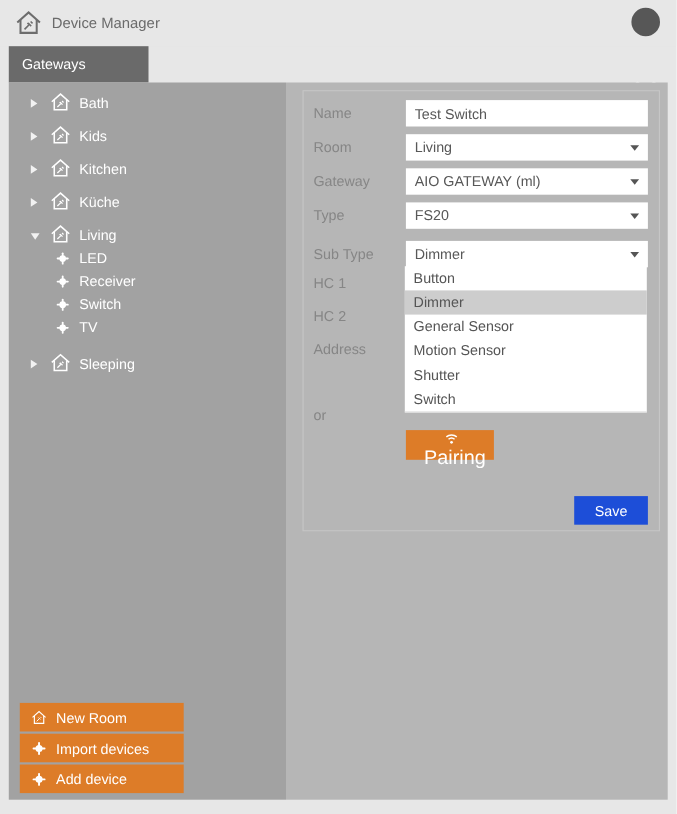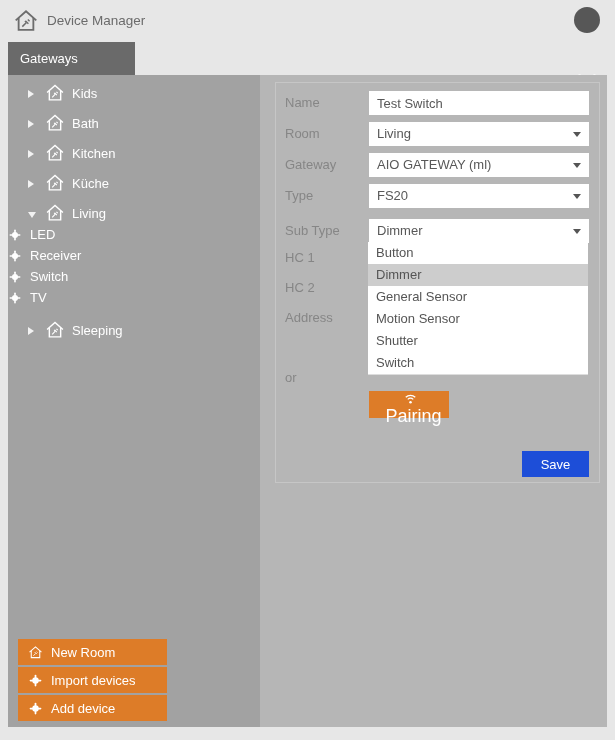--- a/index.html
+++ b/index.html
@@ -18,21 +18,21 @@
   .tabs { position:absolute; left:8px; top:42px; height:33px; display:flex; }
   .tab { height:33px; line-height:33px; padding-left:12px; color:#fff; cursor:pointer; }
   .tab-devices { width:125px; background:#a2a2a2; }
   .tab-gateways { width:127px; background:#6a6a6a; }
 
   
   .sidebar { position:absolute; left:8px; top:75px; width:252px; height:652px; background:#a2a2a2; }
   .tree { padding-top:3px; color:#fff; }
   .tree-row { display:flex; align-items:center; cursor:pointer; }
   .tree-row.room { height:30px; padding-left:20px; }
-  .tree-row.device { height:21px; }
+  .tree-row.device { height:21px; padding-left:42px; }
   .device-group { margin-top:-4px; margin-bottom:7px; }
   .caret { width:10px; display:inline-block; }
   .caret i { display:inline-block; width:0; height:0; }
   .caret.right i { border-left:6px solid #f2f2f2; border-top:4.5px solid transparent; border-bottom:4.5px solid transparent; }
   .caret.down i { border-top:6px solid #f2f2f2; border-left:4.5px solid transparent; border-right:4.5px solid transparent; }
   .room .ic { width:20px; height:20px; margin-left:7px; color:#fff; }
   .device .ic { width:14px; height:14px; color:#fff; }
   .room .tree-label { margin-left:7px; }
   .device .tree-label { margin-left:8px; }
 
@@ -122,31 +122,31 @@
   <div class="sidebar">
     <div class="tree">
 
       <div class="tree-row room">
         <span class="caret right"><i></i></span>
         <span class="ic">
             <svg>
               <use href="#sym-house"></use>
             </svg>
           </span>
+        <span class="tree-label">Bath</span>
+      </div>
+
+      <div class="tree-row room">
+        <span class="caret right"><i></i></span>
+        <span class="ic">
+            <svg>
+              <use href="#sym-house"></use>
+            </svg>
+          </span>
         <span class="tree-label">Kids</span>
-      </div>
-
-      <div class="tree-row room">
-        <span class="caret right"><i></i></span>
-        <span class="ic">
-            <svg>
-              <use href="#sym-house"></use>
-            </svg>
-          </span>
-        <span class="tree-label">Bath</span>
       </div>
 
       <div class="tree-row room">
         <span class="caret right"><i></i></span>
         <span class="ic">
             <svg>
               <use href="#sym-house"></use>
             </svg>
           </span>
         <span class="tree-label">Kitchen</span>

